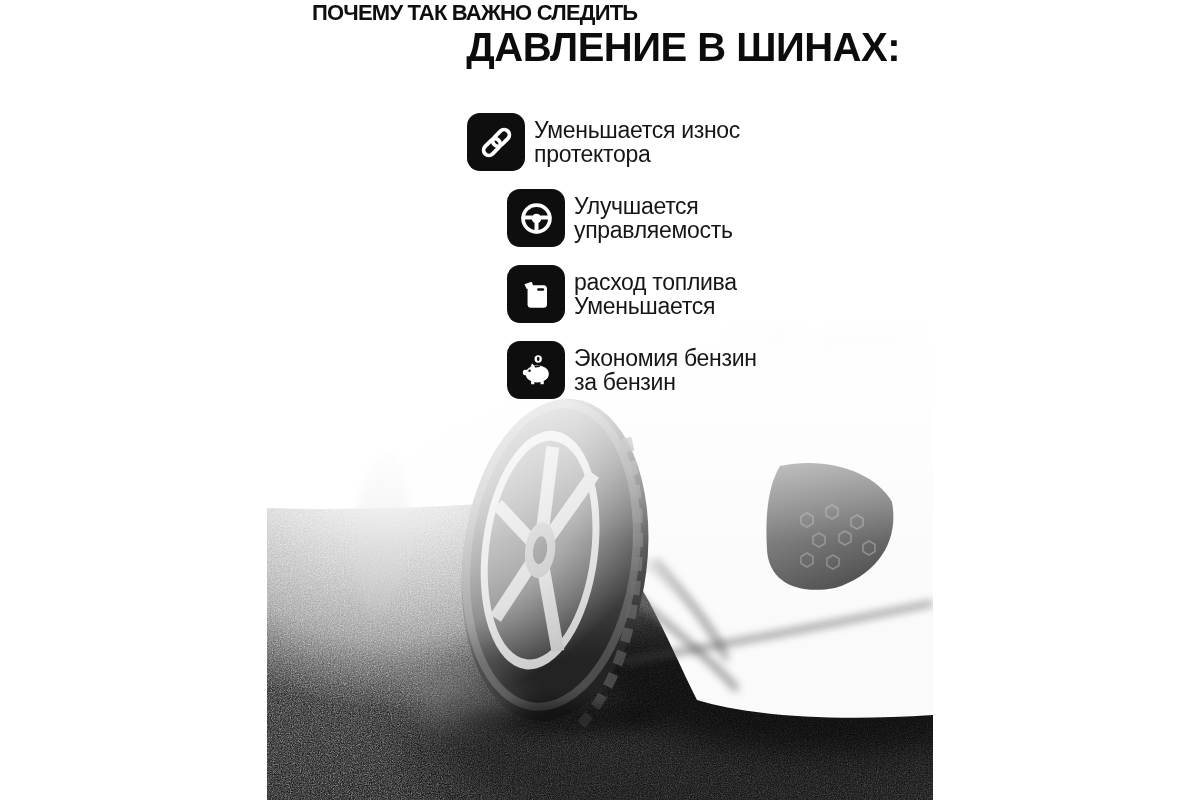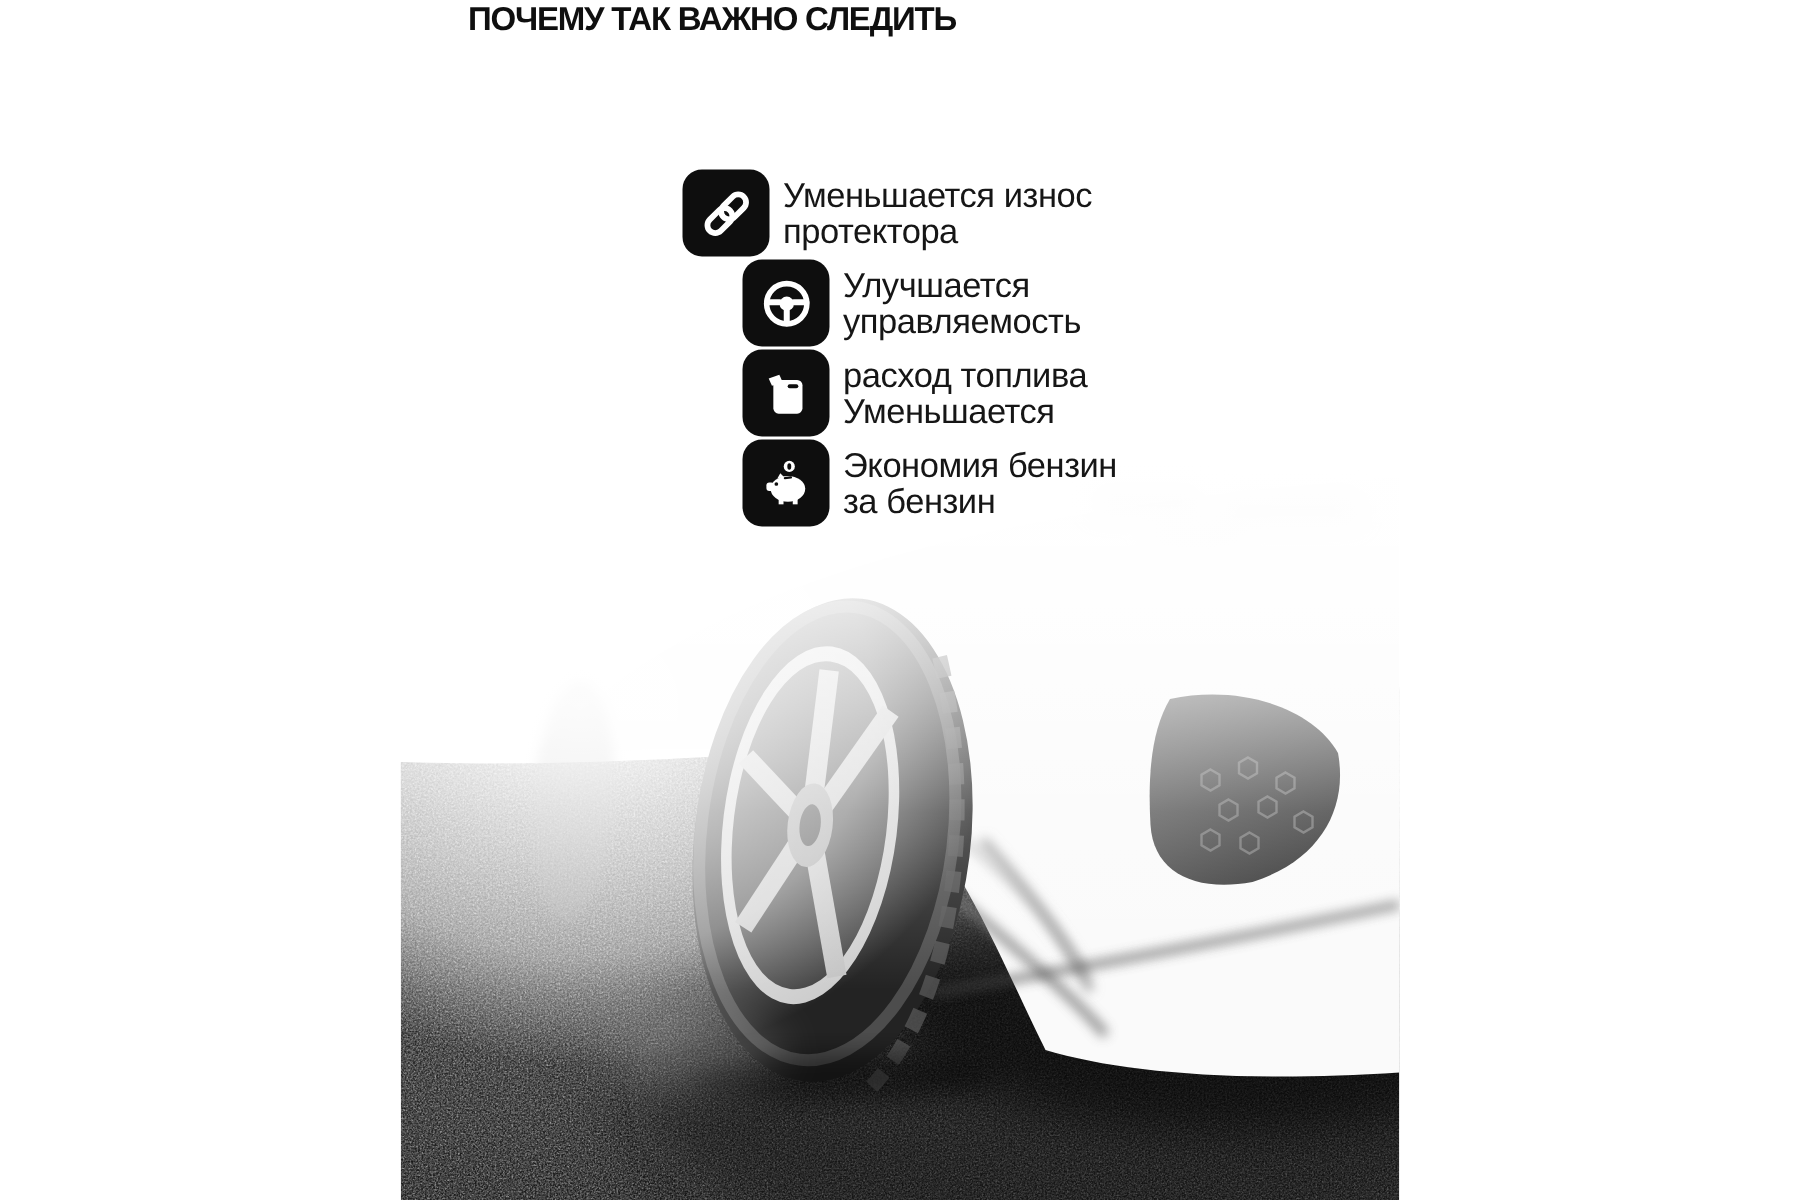--- a/index.html
+++ b/index.html
@@ -9,23 +9,23 @@
   .photo{position:absolute;left:0;top:0;width:666px;height:800px;z-index:0;}
   .content{position:absolute;left:0;top:0;width:666px;height:684px;z-index:1;}
 
   .header{position:absolute;left:45px;right:0;top:1px;}
   .kicker{font-size:22px;line-height:23px;font-weight:700;letter-spacing:-0.8px;
           color:#0f0f0f;text-transform:uppercase;white-space:nowrap;}
   .title{font-size:40px;line-height:40px;font-weight:700;letter-spacing:-0.5px;
          color:#0c0c0c;text-transform:uppercase;text-align:right;padding-right:33px;
          margin-top:3px;white-space:nowrap;}
 
-  .benefits{position:absolute;left:188px;top:113px;}
+  .benefits{position:absolute;left:200px;top:113px;}
   .row{display:flex;align-items:center;}
-  .row + .row{margin-top:2px;padding-left:40px;}
+  .row + .row{margin-top:18px;padding-left:40px;}
   .icn{width:58px;height:58px;border-radius:13px;background:#0e0e0e;flex:0 0 58px;
        display:flex;align-items:center;justify-content:center;}
   .icn svg{width:37px;height:37px;display:block;}
   .txt{margin-left:9px;font-size:23px;line-height:24px;letter-spacing:-0.3px;color:#161616;}
   .txt span{display:block;white-space:nowrap;}
 </style>
 </head>
 <body>
 
 <div class="stage">
@@ -143,20 +143,21 @@
       </g>
 
       <rect x="0" y="0" width="666" height="660" fill="url(#fogG)"></rect>
       <ellipse cx="120" cy="470" rx="280" ry="240" fill="url(#fogL)"></ellipse>
     </svg>
 
     <div class="content">
 
       <div class="header">
         <div class="kicker">ПОЧЕМУ ТАК ВАЖНО СЛЕДИТЬ</div>
+        <div class="title">ДАВЛЕНИЕ В ШИНАХ:</div>
       </div>
 
       <div class="benefits">
 
         <div class="row">
           <div class="icn">
             <svg viewBox="0 0 24 24" aria-hidden="true">
               <g transform="rotate(-45 12 12)" fill="none" stroke="#ffffff" stroke-width="2.5">
                 <rect x="1.6" y="8.6" width="12.4" height="6.8" rx="3.4"></rect>
                 <rect x="10" y="8.6" width="12.4" height="6.8" rx="3.4"></rect>

